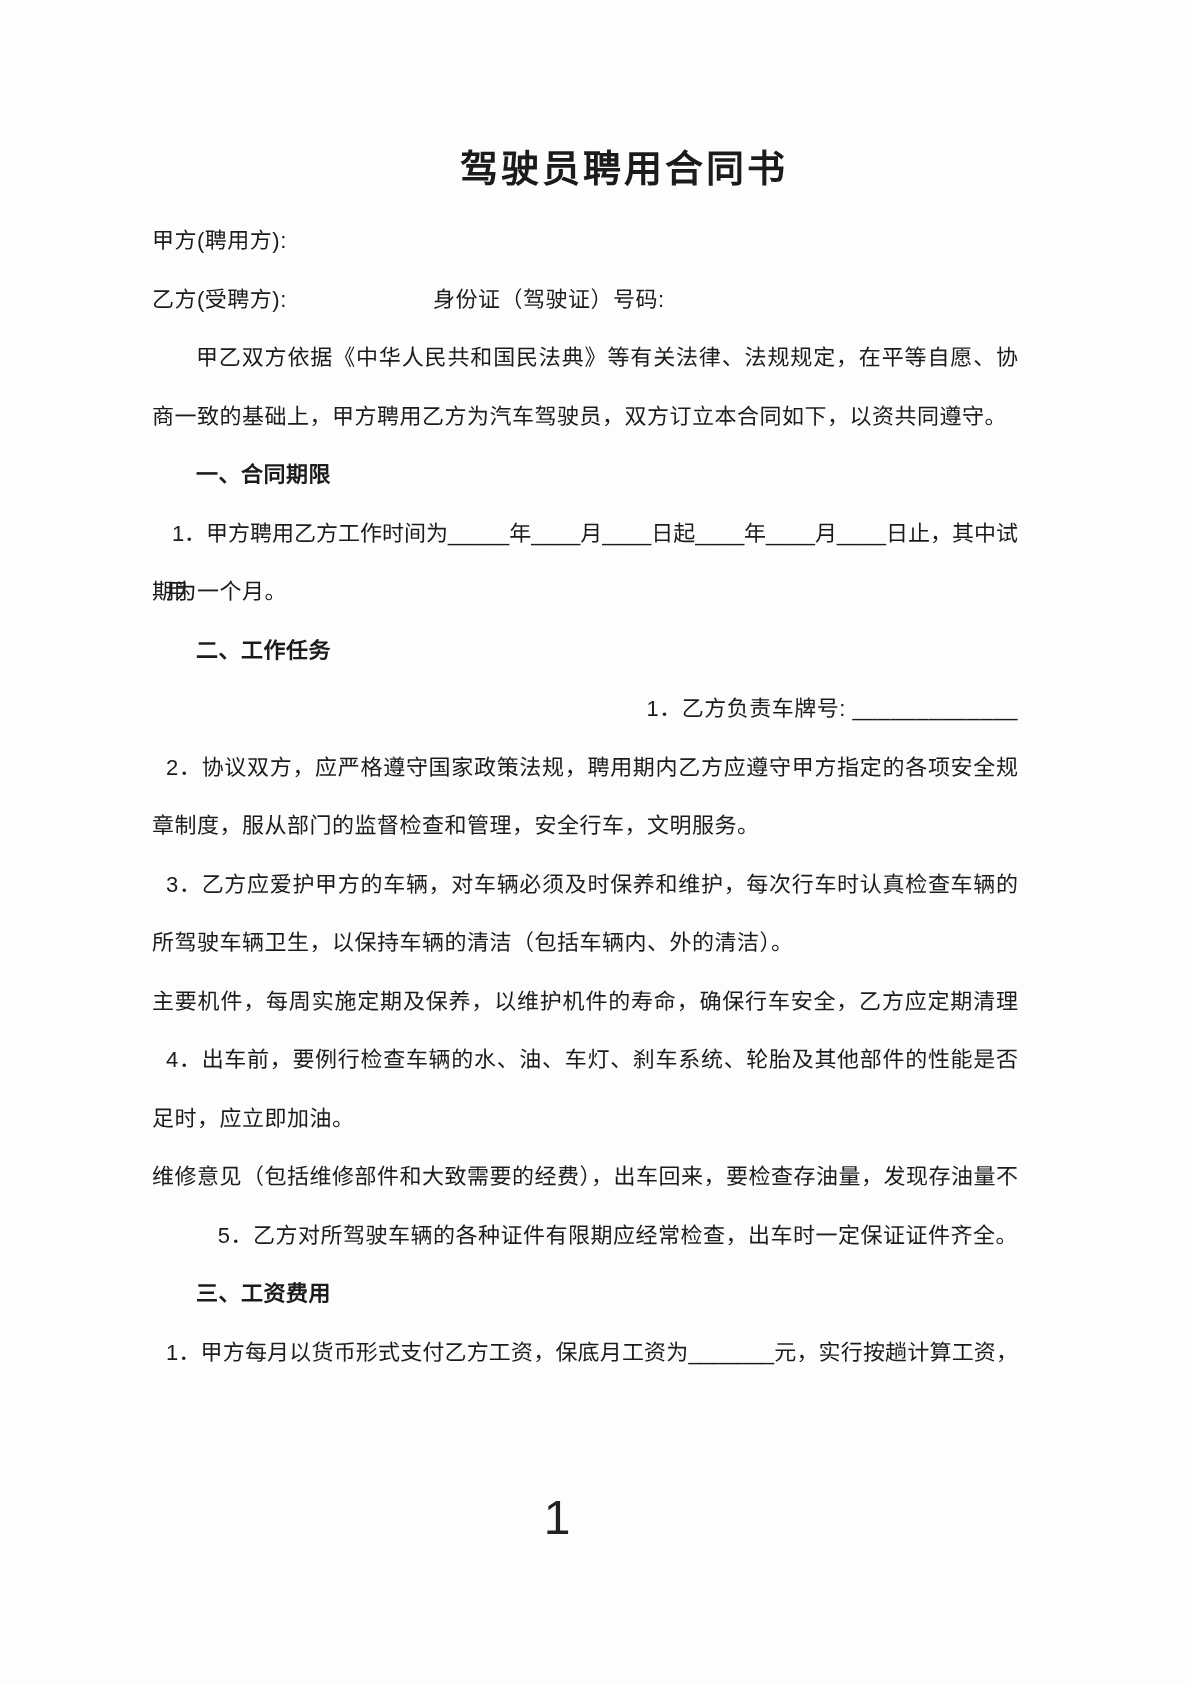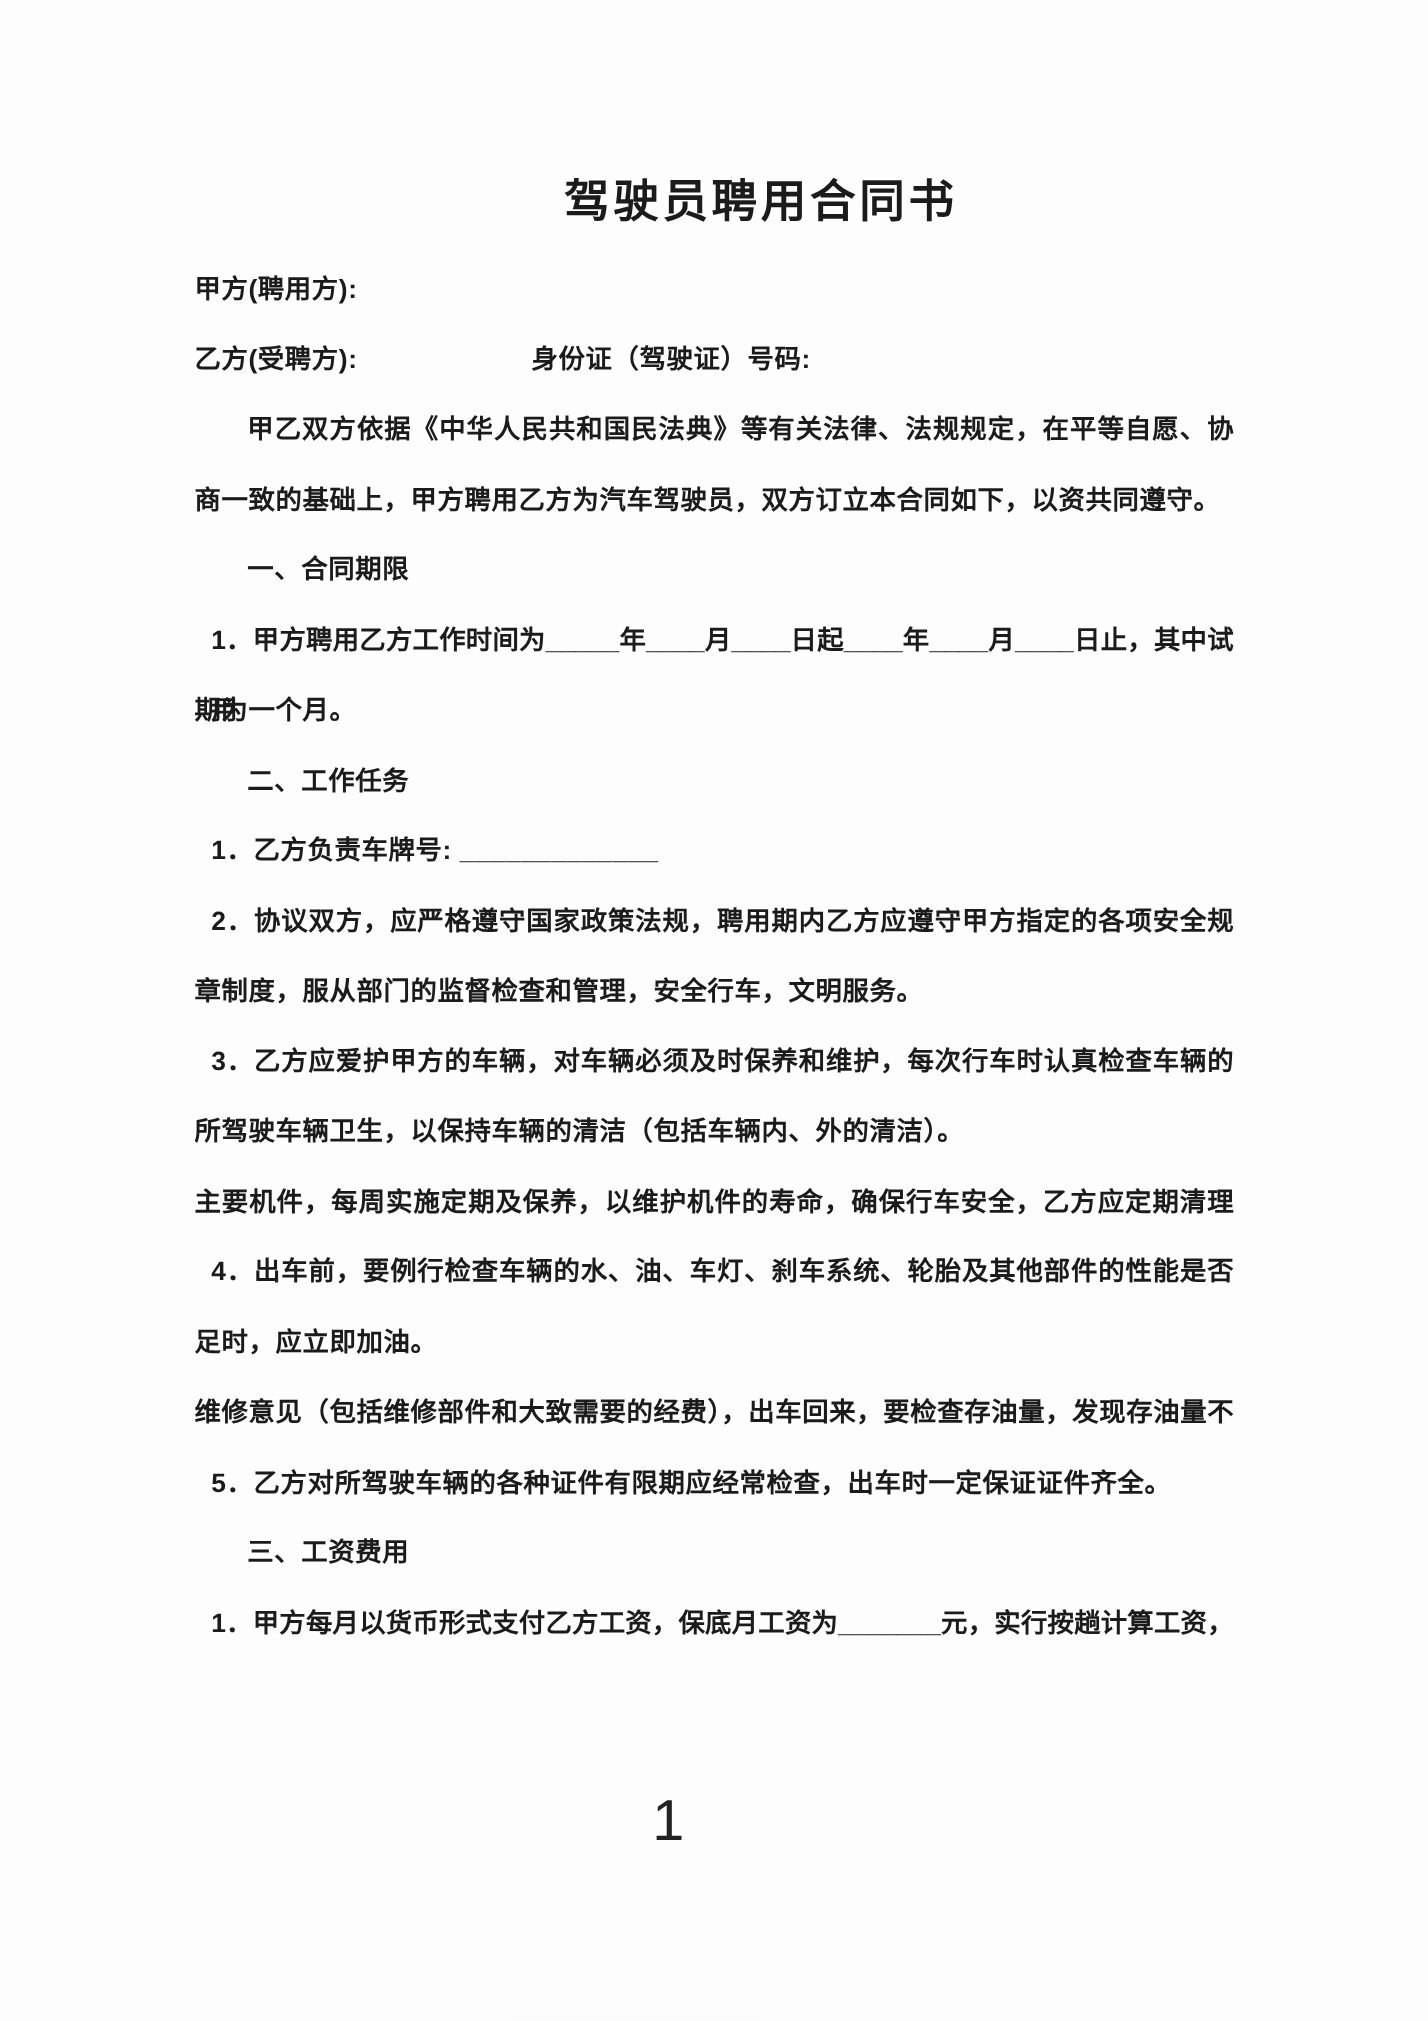--- a/index.html
+++ b/index.html
@@ -11,51 +11,51 @@
     position: relative;
     width: 1190px;
     height: 1684px;
     background: #fdfdfd;
     font-family: "Liberation Sans", "DejaVu Sans", sans-serif;
     color: #1b1b1b;
     overflow: hidden;
   }
   .content {
     position: absolute;
-    left: 162px;
+    left: 152px;
     top: 140px;
     width: 866px;
   }
   .doc-title {
     height: 58px;
     line-height: 58px;
     font-size: 38px;
     font-weight: 700;
     text-align: center;
     letter-spacing: 3px;
     margin-left: 78px;      
     margin-bottom: 14px;
     white-space: nowrap;
   }
   .line {
     height: 58.5px;
     line-height: 58.5px;
     font-size: 22px;
-    font-weight: 700;
+    font-weight: 400;
     white-space: nowrap;
     letter-spacing: 0.5px;
   }
   .line.justify {
     white-space: normal;
     text-align: justify;
     text-align-last: justify;
     letter-spacing: 0;
   }
   .line.indent2 { padding-left: 44px; }
-  .line.num     { padding-left: 14px; }
+  .line.num     { padding-left: 14px; text-align: right; }
   .line.heading { font-weight: 700; margin-left: 44px; }
   .line.split   { position: relative; }
   .line.split .second {
     position: absolute;
     left: 281px;
     top: 0;
   }
   .page-number {
     position: absolute;
     left: 512px;

